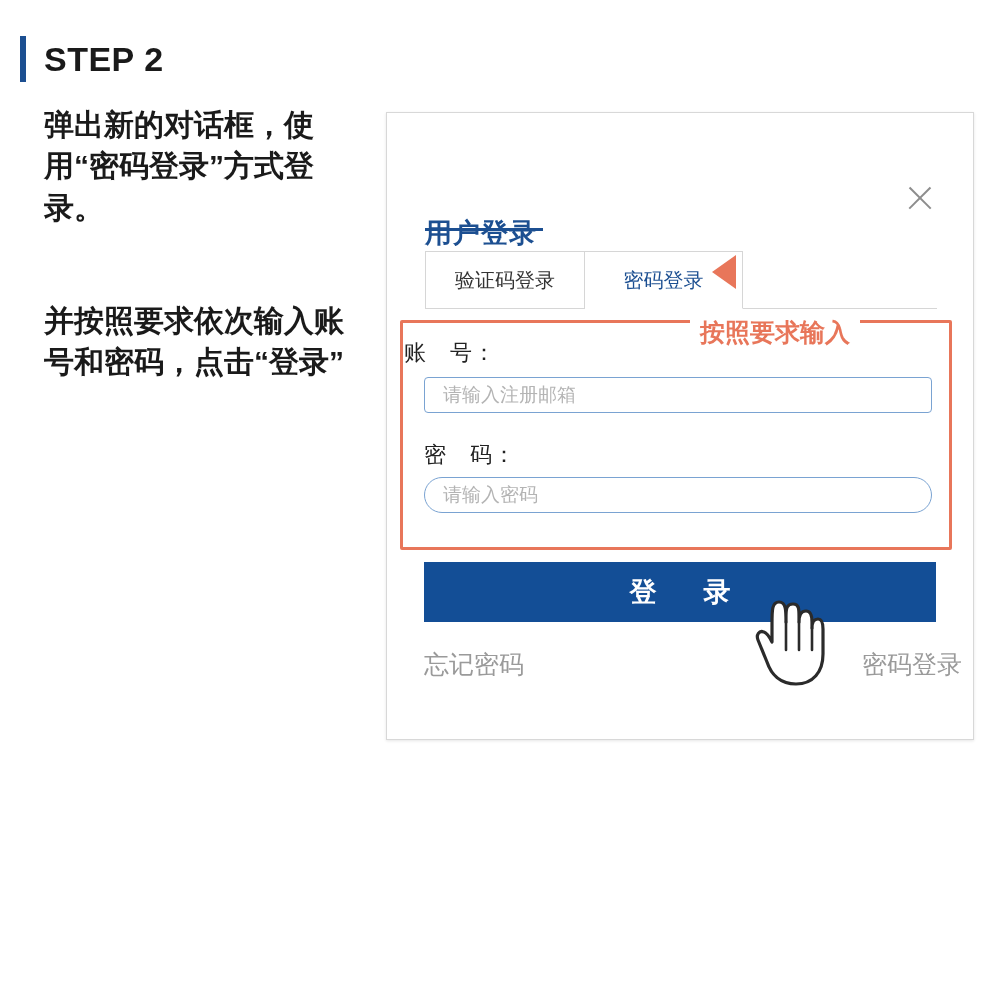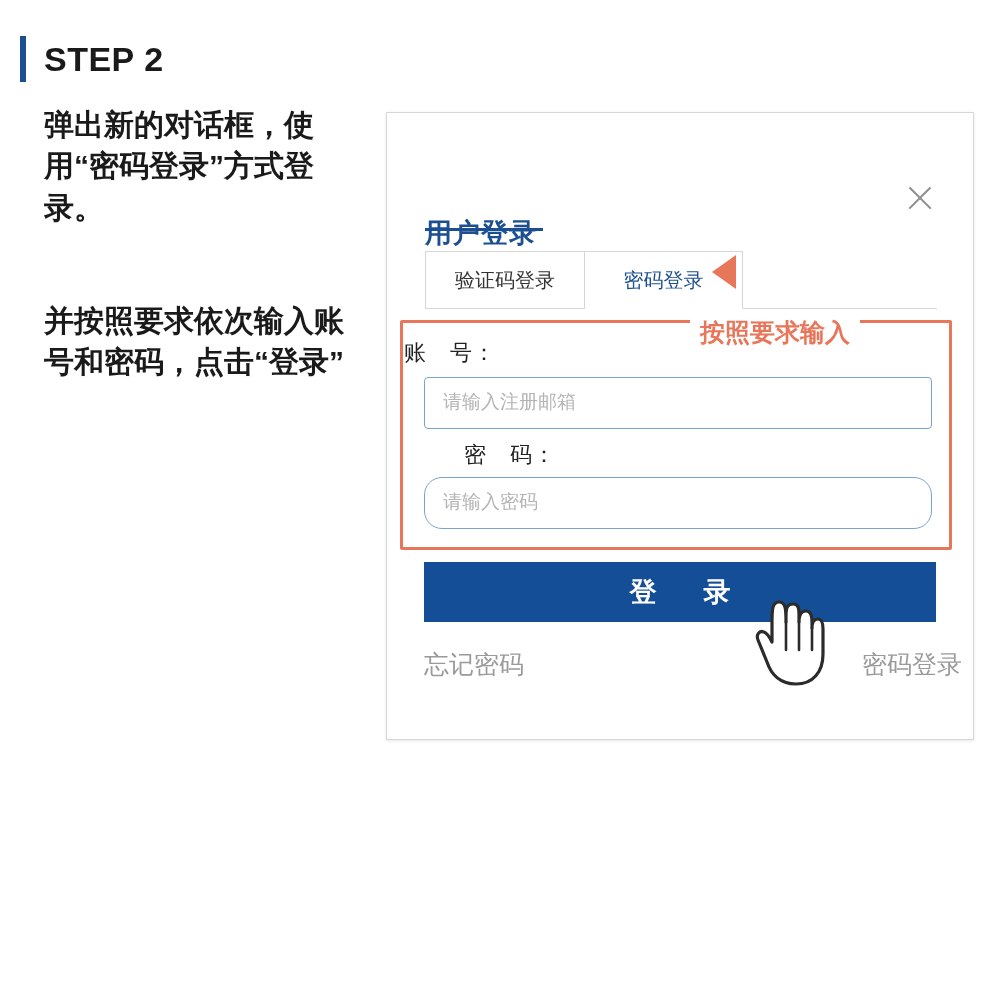--- a/index.html
+++ b/index.html
@@ -184,32 +184,32 @@
   }
 
   
   .field-label {
     position: absolute;
     font-size: 22px;
     color: #222;
     letter-spacing: 1px;
   }
   #label-account { left: 404px; top: 338px; }
-  #label-password { left: 424px; top: 440px; margin-left: 40px; }
+  #label-password { left: 424px; top: 440px; }
 
   .input {
     position: absolute;
     left: 424px;
     width: 508px;
-    height: 52px;
+    height: 36px;
     box-sizing: border-box;
     border: 1px solid #7aa3d2;
     border-radius: 4px;
     background: #ffffff;
-    font-family: Liberation Mono, monospace;
+    font-family: Liberation Sans, sans-serif;
     font-size: 19px;
     color: #333;
     padding: 12px 18px;
     outline: none;
   }
   .input::placeholder { color: #b4b4b4; }
   #input-account { top: 377px; }
   #input-password { top: 477px; border-radius: 18px; }
 
   

